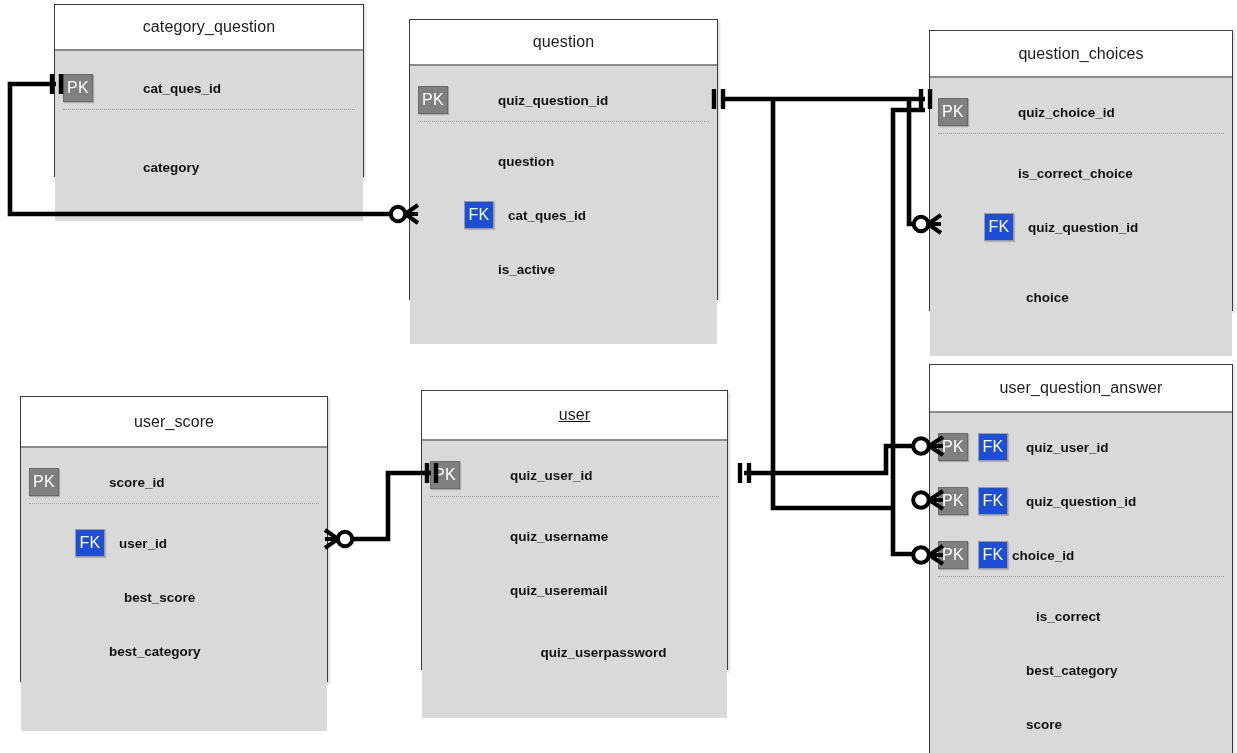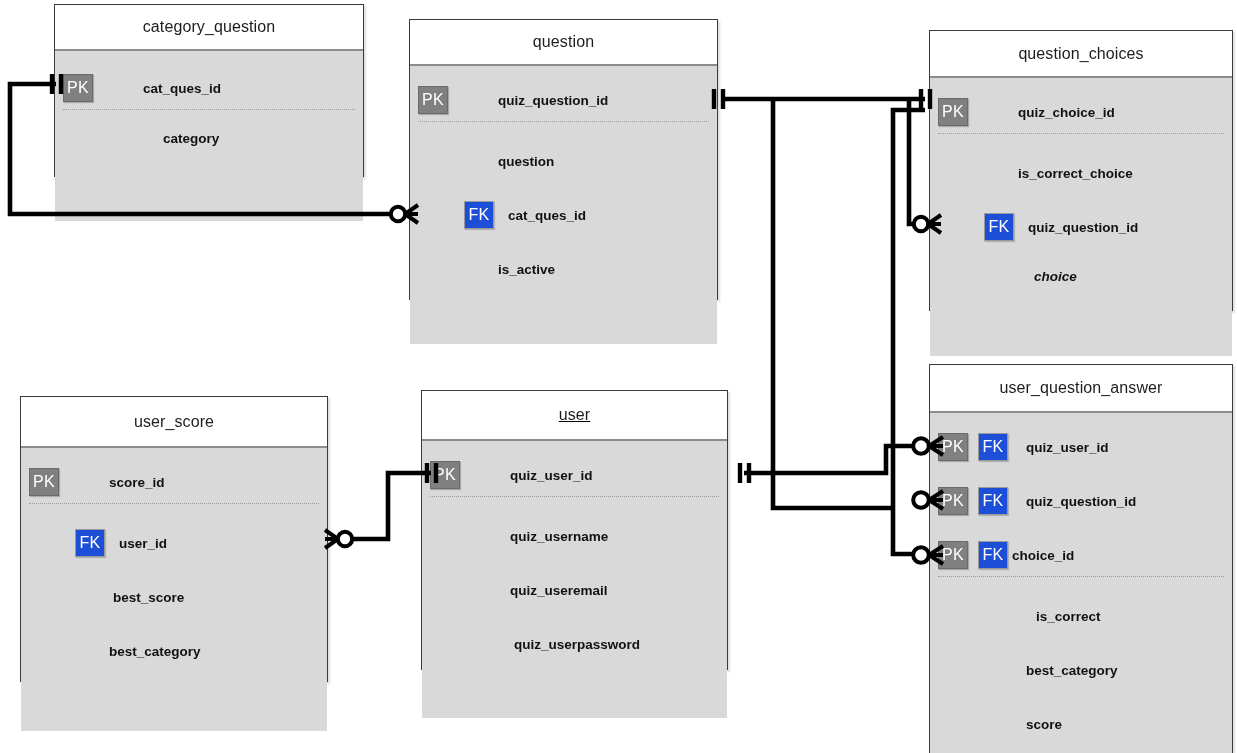--- a/index.html
+++ b/index.html
@@ -104,21 +104,21 @@
 <div id="canvas">
 
   <div class="entity" style="left: 54px; top: 4px; width: 310px; height: 173px;">
       <div class="entity-header" style="height: 46px;">category_question</div>
       <div class="entity-body">
         <div class="attr" style="top: 10px; padding-left: 8px;">
           <span class="keyslot pk">PK</span>
           <span class="attr-name" style="margin-left: 46px;">cat_ques_id</span>
         </div>
         <div class="sep" style="top: 58px;"></div>
-        <div class="attr" style="top: 60px; padding-left: 0; margin-left: 28px;">
+        <div class="attr" style="top: 89px; padding-left: 8px;">
           <span class="keyslot empty"></span>
           <span class="attr-name" style="margin-left: 46px;">category</span>
         </div>
       </div>
     </div>
     <div class="entity" style="left: 409px; top: 19px; width: 309px; height: 281px;">
       <div class="entity-header" style="height: 46px;">question</div>
       <div class="entity-body">
         <div class="attr" style="top: 7px; padding-left: 8px;">
           <span class="keyslot pk">PK</span>
@@ -150,40 +150,40 @@
         <div class="sep" style="top: 55px;"></div>
         <div class="attr" style="top: 68px; padding-left: 8px;">
           <span class="keyslot empty"></span>
           <span class="attr-name" style="margin-left: 46px;">is_correct_choice</span>
         </div>
         <div class="attr" style="top: 122px; padding-left: 8px;">
           <span class="keyslot empty"></span>
           <span class="keyslot fk" style="margin-left: 12px;">FK</span>
           <span class="attr-name" style="margin-left: 10px;">quiz_question_id</span>
         </div>
-        <div class="attr" style="top: 171px; padding-left: 24px; font-style: italic;">
+        <div class="attr" style="top: 192px; padding-left: 16px;">
           <span class="keyslot empty"></span>
           <span class="attr-name" style="margin-left: 46px;">choice</span>
         </div>
       </div>
     </div>
     <div class="entity" style="left: 20px; top: 396px; width: 308px; height: 286px;">
       <div class="entity-header" style="height: 51px;">user_score</div>
       <div class="entity-body">
         <div class="attr" style="top: 7px; padding-left: 8px;">
           <span class="keyslot pk">PK</span>
           <span class="attr-name" style="margin-left: 46px;">score_id</span>
         </div>
         <div class="sep" style="top: 55px;"></div>
         <div class="attr" style="top: 68px; padding-left: 8px;">
           <span class="keyslot empty"></span>
           <span class="keyslot fk" style="margin-left: 12px;">FK</span>
           <span class="attr-name" style="margin-left: 10px;">user_id</span>
         </div>
-        <div class="attr" style="top: 122px; padding-left: 12px;">
+        <div class="attr" style="top: 122px; padding-left: 23px;">
           <span class="keyslot empty"></span>
           <span class="attr-name" style="margin-left: 46px;">best_score</span>
         </div>
         <div class="attr" style="top: 176px; padding-left: 8px;">
           <span class="keyslot empty"></span>
           <span class="attr-name" style="margin-left: 46px;">best_category</span>
         </div>
       </div>
     </div>
     <div class="entity" style="left: 421px; top: 390px; width: 307px; height: 280px; text-decoration: underline;">
@@ -195,21 +195,21 @@
         </div>
         <div class="sep" style="top: 55px;"></div>
         <div class="attr" style="top: 68px; padding-left: 8px;">
           <span class="keyslot empty"></span>
           <span class="attr-name" style="margin-left: 46px;">quiz_username</span>
         </div>
         <div class="attr" style="top: 122px; padding-left: 8px;">
           <span class="keyslot empty"></span>
           <span class="attr-name" style="margin-left: 46px;">quiz_useremail</span>
         </div>
-        <div class="attr" style="top: 176px; padding-left: 12px;">
+        <div class="attr" style="top: 176px; padding-left: 12px; flex-direction: column;">
           <span class="keyslot empty"></span>
           <span class="attr-name" style="margin-left: 46px;">quiz_userpassword</span>
         </div>
       </div>
     </div>
     <div class="entity" style="left: 929px; top: 364px; width: 304px; height: 389px;">
       <div class="entity-header" style="height: 48px;">user_question_answer</div>
       <div class="entity-body">
         <div class="attr" style="top: 7px; padding-left: 8px;">
           <span class="keyslot pk">PK</span>

